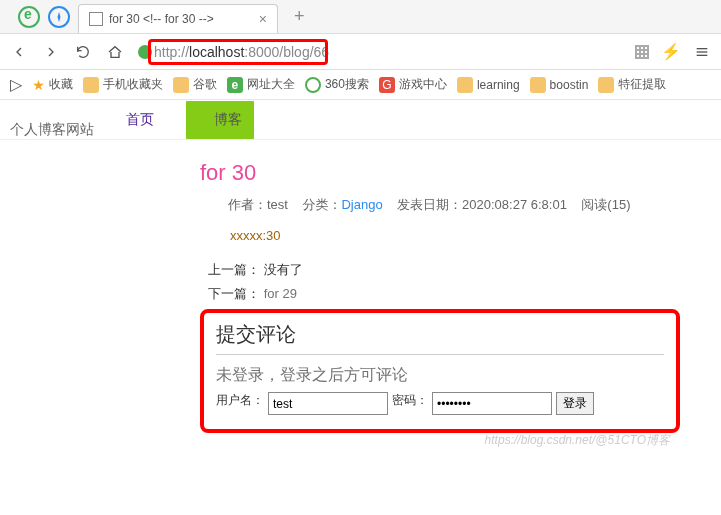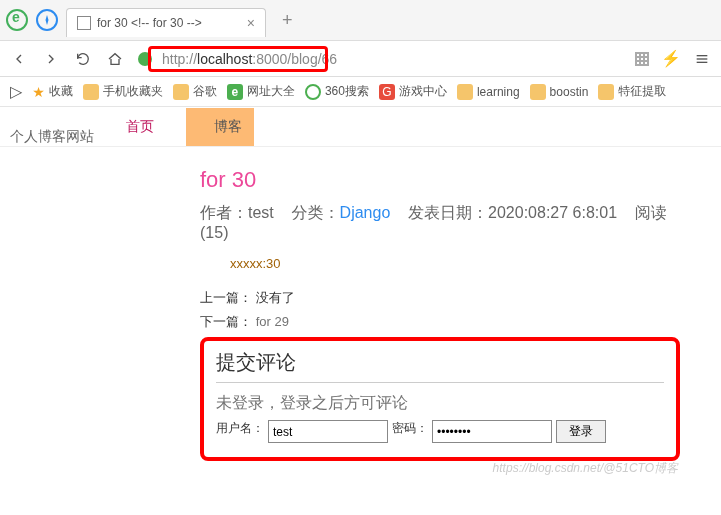--- a/index.html
+++ b/index.html
@@ -1,74 +1,74 @@
 <!DOCTYPE html>
 <html><head>
 <meta charset="utf-8">
 <style>
   * { box-sizing: border-box; margin: 0; padding: 0; }
   body { font-family: "Microsoft YaHei", Arial, sans-serif; font-size: 13px; color: #333; background: #fff; width: 721px; }
   
-  .chrome-top { display: flex; align-items: center; height: 41px; background: #f5f5f5; border-bottom: 1px solid #ddd; padding: 0 6px; gap: 8px; }
+  .chrome-top { display: flex; align-items: center; height: 34px; background: #f5f5f5; border-bottom: 1px solid #ddd; padding: 0 18px; gap: 8px; }
   .browser-logo { width: 22px; height: 22px; border-radius: 50%; border: 2px solid #43b05c; position: relative; }
   .browser-logo::after { content: "e"; color: #43b05c; font-weight: bold; font-size: 14px; position: absolute; left: 4px; top: -2px; }
   .compass-icon { width: 22px; height: 22px; border: 2px solid #2d8cf0; border-radius: 50%; display: flex; align-items: center; justify-content: center; }
   .compass-icon svg { width: 12px; height: 12px; }
   .tab { display: flex; align-items: center; gap: 6px; background: #fff; border: 1px solid #ccc; border-bottom: none; padding: 6px 10px; border-radius: 4px 4px 0 0; margin-top: 4px; min-width: 200px; }
   .tab-icon { width: 14px; height: 14px; border: 1px solid #888; }
   .tab-title { flex: 1; color: #555; font-size: 12px; }
   .tab-close { color: #888; cursor: pointer; font-size: 14px; }
   .new-tab { color: #888; font-size: 18px; padding: 0 8px; cursor: pointer; }
   
   .addr-row { display: flex; align-items: center; height: 36px; background: #fff; border-bottom: 1px solid #ddd; padding: 0 10px; gap: 14px; }
   .nav-icon { width: 18px; height: 18px; color: #555; cursor: pointer; display: flex; align-items: center; justify-content: center; }
   .nav-icon svg { width: 16px; height: 16px; stroke: #555; fill: none; stroke-width: 2; }
-  .url-box { flex: 1; display: flex; align-items: center; gap: 10px; position: relative; }
+  .url-box { flex: 1; display: flex; align-items: center; gap: 2px; position: relative; }
   .url-highlight { position: absolute; left: 10px; top: -5px; width: 180px; height: 26px; border: 3px solid #f00; border-radius: 4px; pointer-events: none; }
   .lock-dot { width: 14px; height: 14px; background: #4caf50; border-radius: 50%; }
   .url-text { color: #888; font-size: 14px; }
   .url-text .host { color: #333; }
   .addr-right { display: flex; align-items: center; gap: 12px; }
   .qr-icon { width: 14px; height: 14px; background: linear-gradient(#aaa 50%, transparent 50%), linear-gradient(90deg, #aaa 50%, transparent 50%); background-size: 4px 4px; }
   .bolt { color: #4caf50; font-size: 16px; }
   
   .bookmark-row { display: flex; align-items: center; height: 30px; background: #fff; border-bottom: 1px solid #e5e5e5; padding: 0 10px; gap: 10px; font-size: 12px; overflow: hidden; white-space: nowrap; }
   .bm { display: flex; align-items: center; gap: 4px; color: #555; cursor: pointer; }
   .bm .i { width: 16px; height: 16px; display: inline-flex; align-items: center; justify-content: center; font-size: 12px; border-radius: 3px; }
   .star { color: #f5a623; font-size: 14px; }
   .folder { background: #f5c56b; width: 14px; height: 11px; border-radius: 2px; }
   .g360 { background: #4caf50; color: #fff; font-weight: bold; }
   .redc { background: #e74c3c; color: #fff; border-radius: 50%; }
   .expand-icon { color: #555; font-size: 16px; }
   
   .site-nav { display: flex; align-items: flex-end; height: 40px; border-bottom: 1px solid #eee; padding: 0 10px; gap: 20px; font-size: 14px; }
   .site-brand { color: #666; }
-  .nav-item { color: #be185d; padding: 10px 12px; cursor: pointer; }
-  .nav-item.active { background: #fdba74; color: #555; padding-left: 28px; }
+  .nav-item { color: #4c1d95; padding: 10px 12px; cursor: pointer; }
+  .nav-item.active { background: #84cc16; color: #555; padding-left: 28px; }
   
   .content { padding: 20px 0 20px 200px; max-width: 680px; position: relative; }
   .post-title { font-size: 22px; font-weight: normal; color: #ec4899; margin-bottom: 10px; }
-  .meta { font-size: 16px; color: #666; margin-bottom: 14px; }
+  .meta { font-size: 13px; color: #666; margin-bottom: 14px; margin-left: 28px; }
   .meta a { color: #2d8cf0; text-decoration: none; }
   .body { font-size: 13px; color: #a16207; margin: 10px 0 18px 30px; }
-  .nav-post { font-size: 13px; color: #333; margin: 6px 0; }
+  .nav-post { font-size: 13px; color: #333; margin: 6px 8px; }
   .nav-post a { color: #737373; text-decoration: none; }
   
   .comment-box { border: 4px solid #f00; border-radius: 8px; padding: 8px 12px 14px; }
   .sec-title { font-size: 20px; font-weight: normal; padding-bottom: 6px; border-bottom: 1px solid #ccc; margin-bottom: 10px; }
   .login-hint { font-size: 16px; color: #737373; margin-bottom: 6px; }
   .login-row { display: flex; gap: 4px; font-size: 12px; }
   .login-row input { border: 1px solid #888; padding: 2px 4px; font-size: 12px; }
   .login-row input[type=text] { width: 120px; }
   .login-row input[type=password] { width: 120px; }
-  .login-row button { border: 1px solid #888; background: #f0f0f0; padding: 2px 12px; font-size: 12px; cursor: pointer; }
+  .login-row button { border: 1px solid #888; background: #f0f0f0; padding: 2px 6px; font-size: 12px; cursor: pointer; }
   
   .list-title { font-size: 20px; font-weight: normal; margin-top: 18px; border-bottom: 1px solid #ccc; padding-bottom: 6px; }
   
-  .watermark { position: absolute; right: 2px; bottom: 4px; color: #ccc; font-size: 12px; font-style: italic; pointer-events: none; }
+  .watermark { position: absolute; right: 10px; bottom: 4px; color: #ccc; font-size: 12px; font-style: italic; pointer-events: none; }
 </style>
 </head>
 <body>
 
 <div class="chrome-top">
   <div class="browser-logo"></div>
   <div class="compass-icon">
     <svg viewBox="0 0 24 24">
         <path d="M12 2 L15 12 L12 22 L9 12 Z" fill="#2d8cf0"></path>
       </svg>

